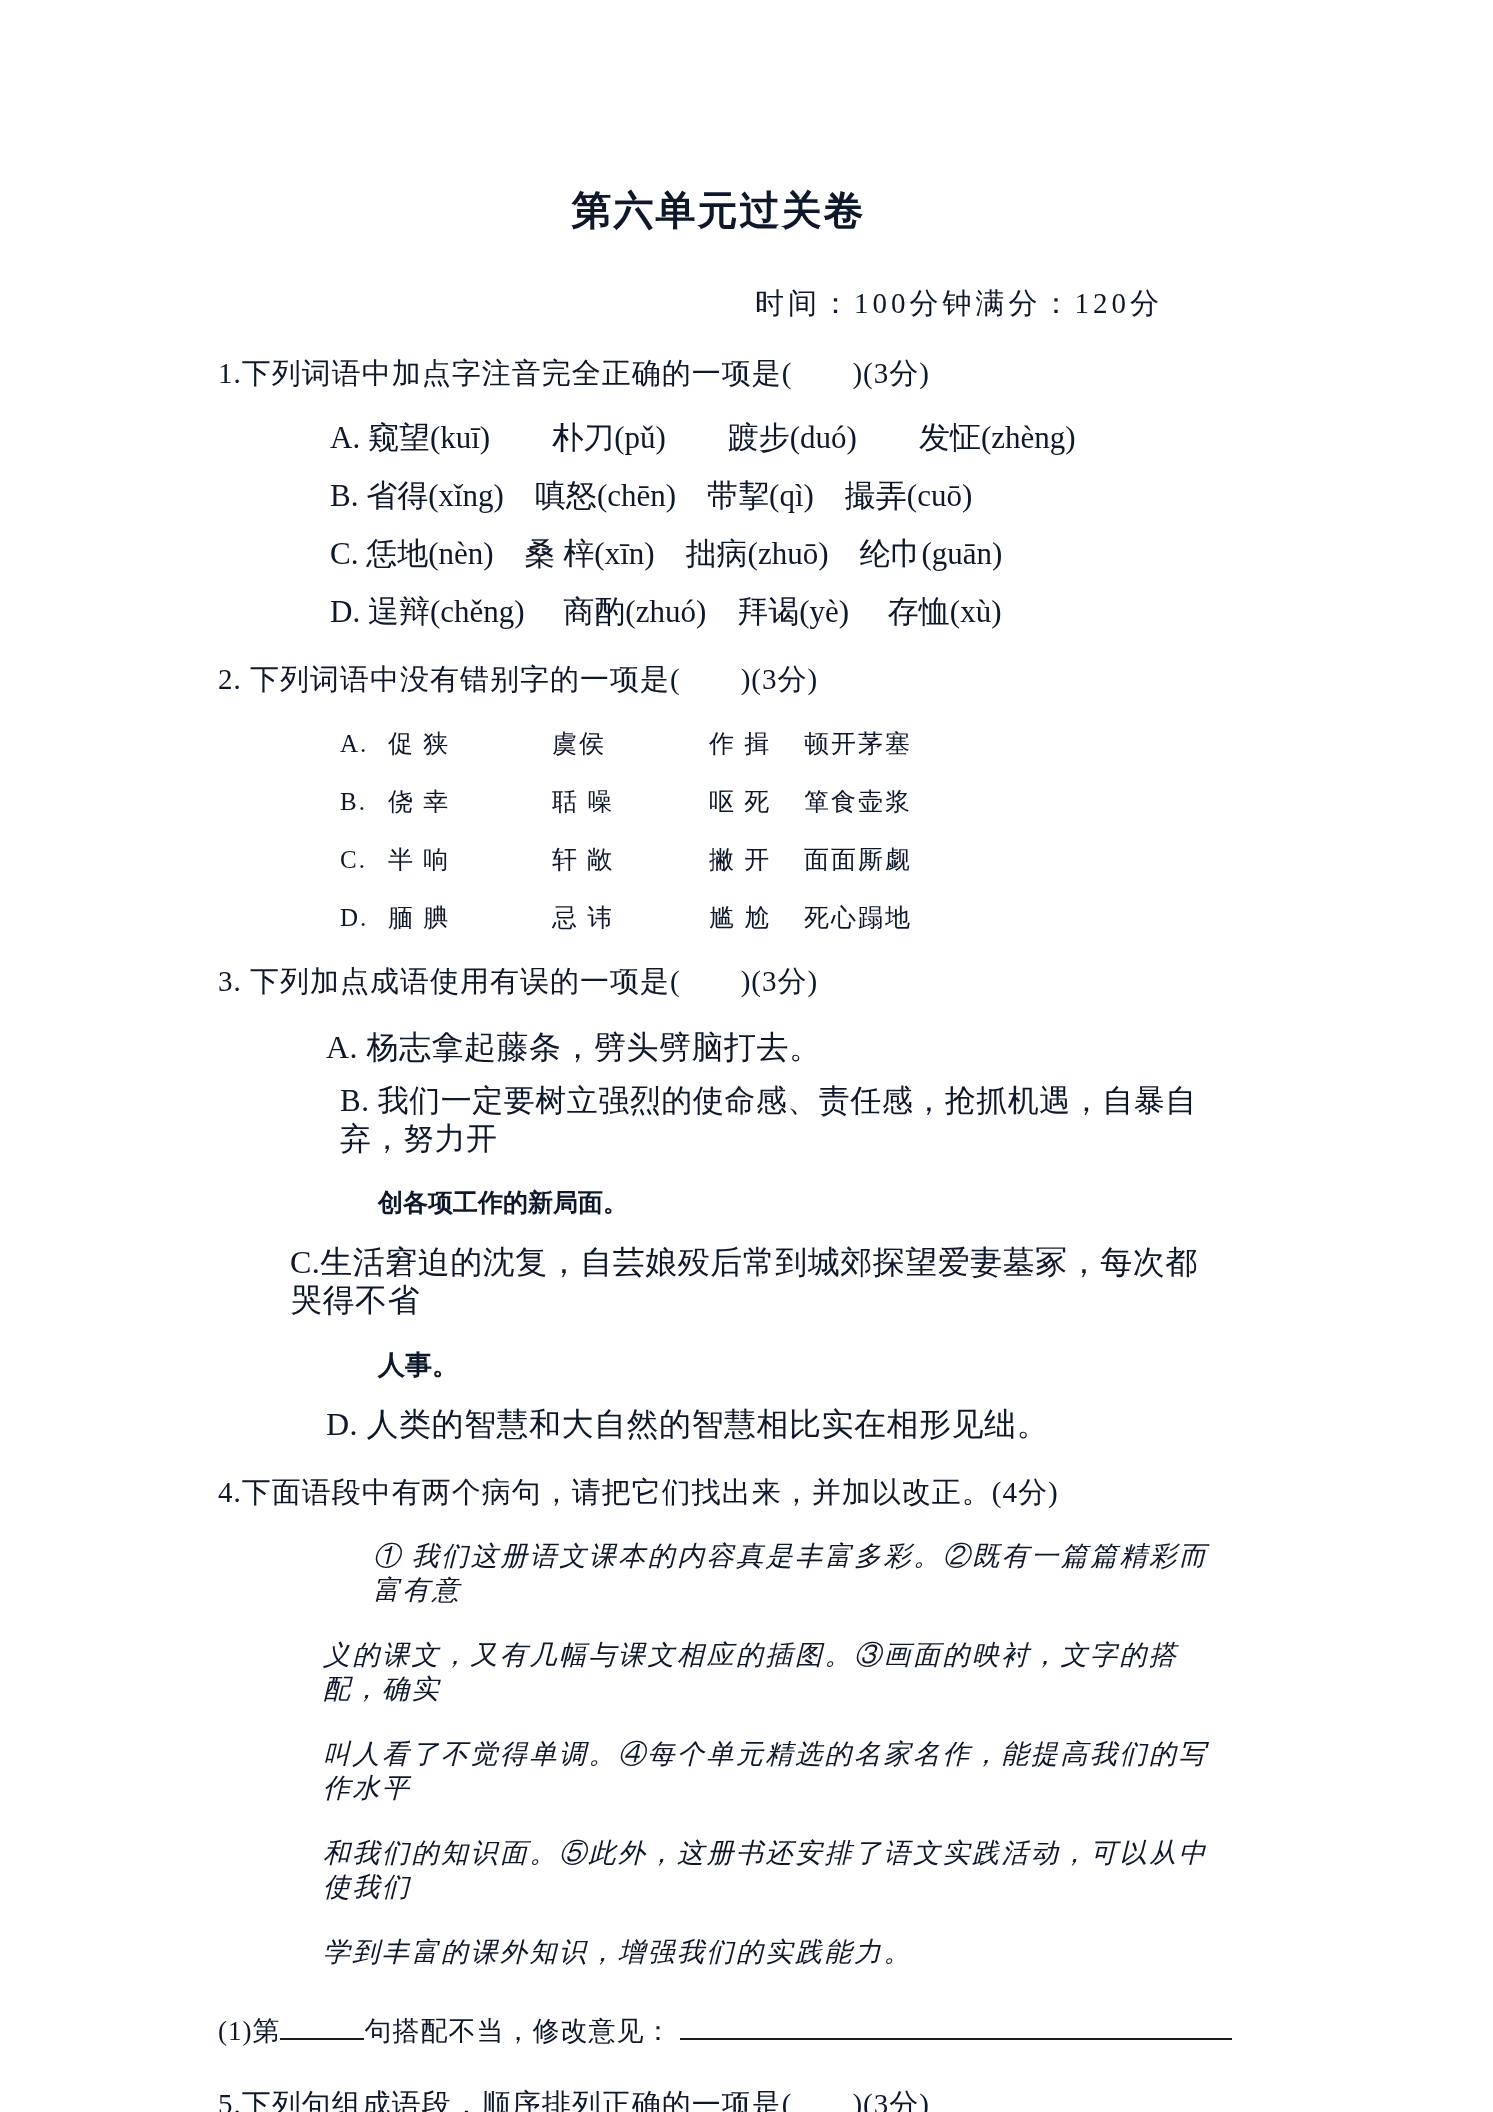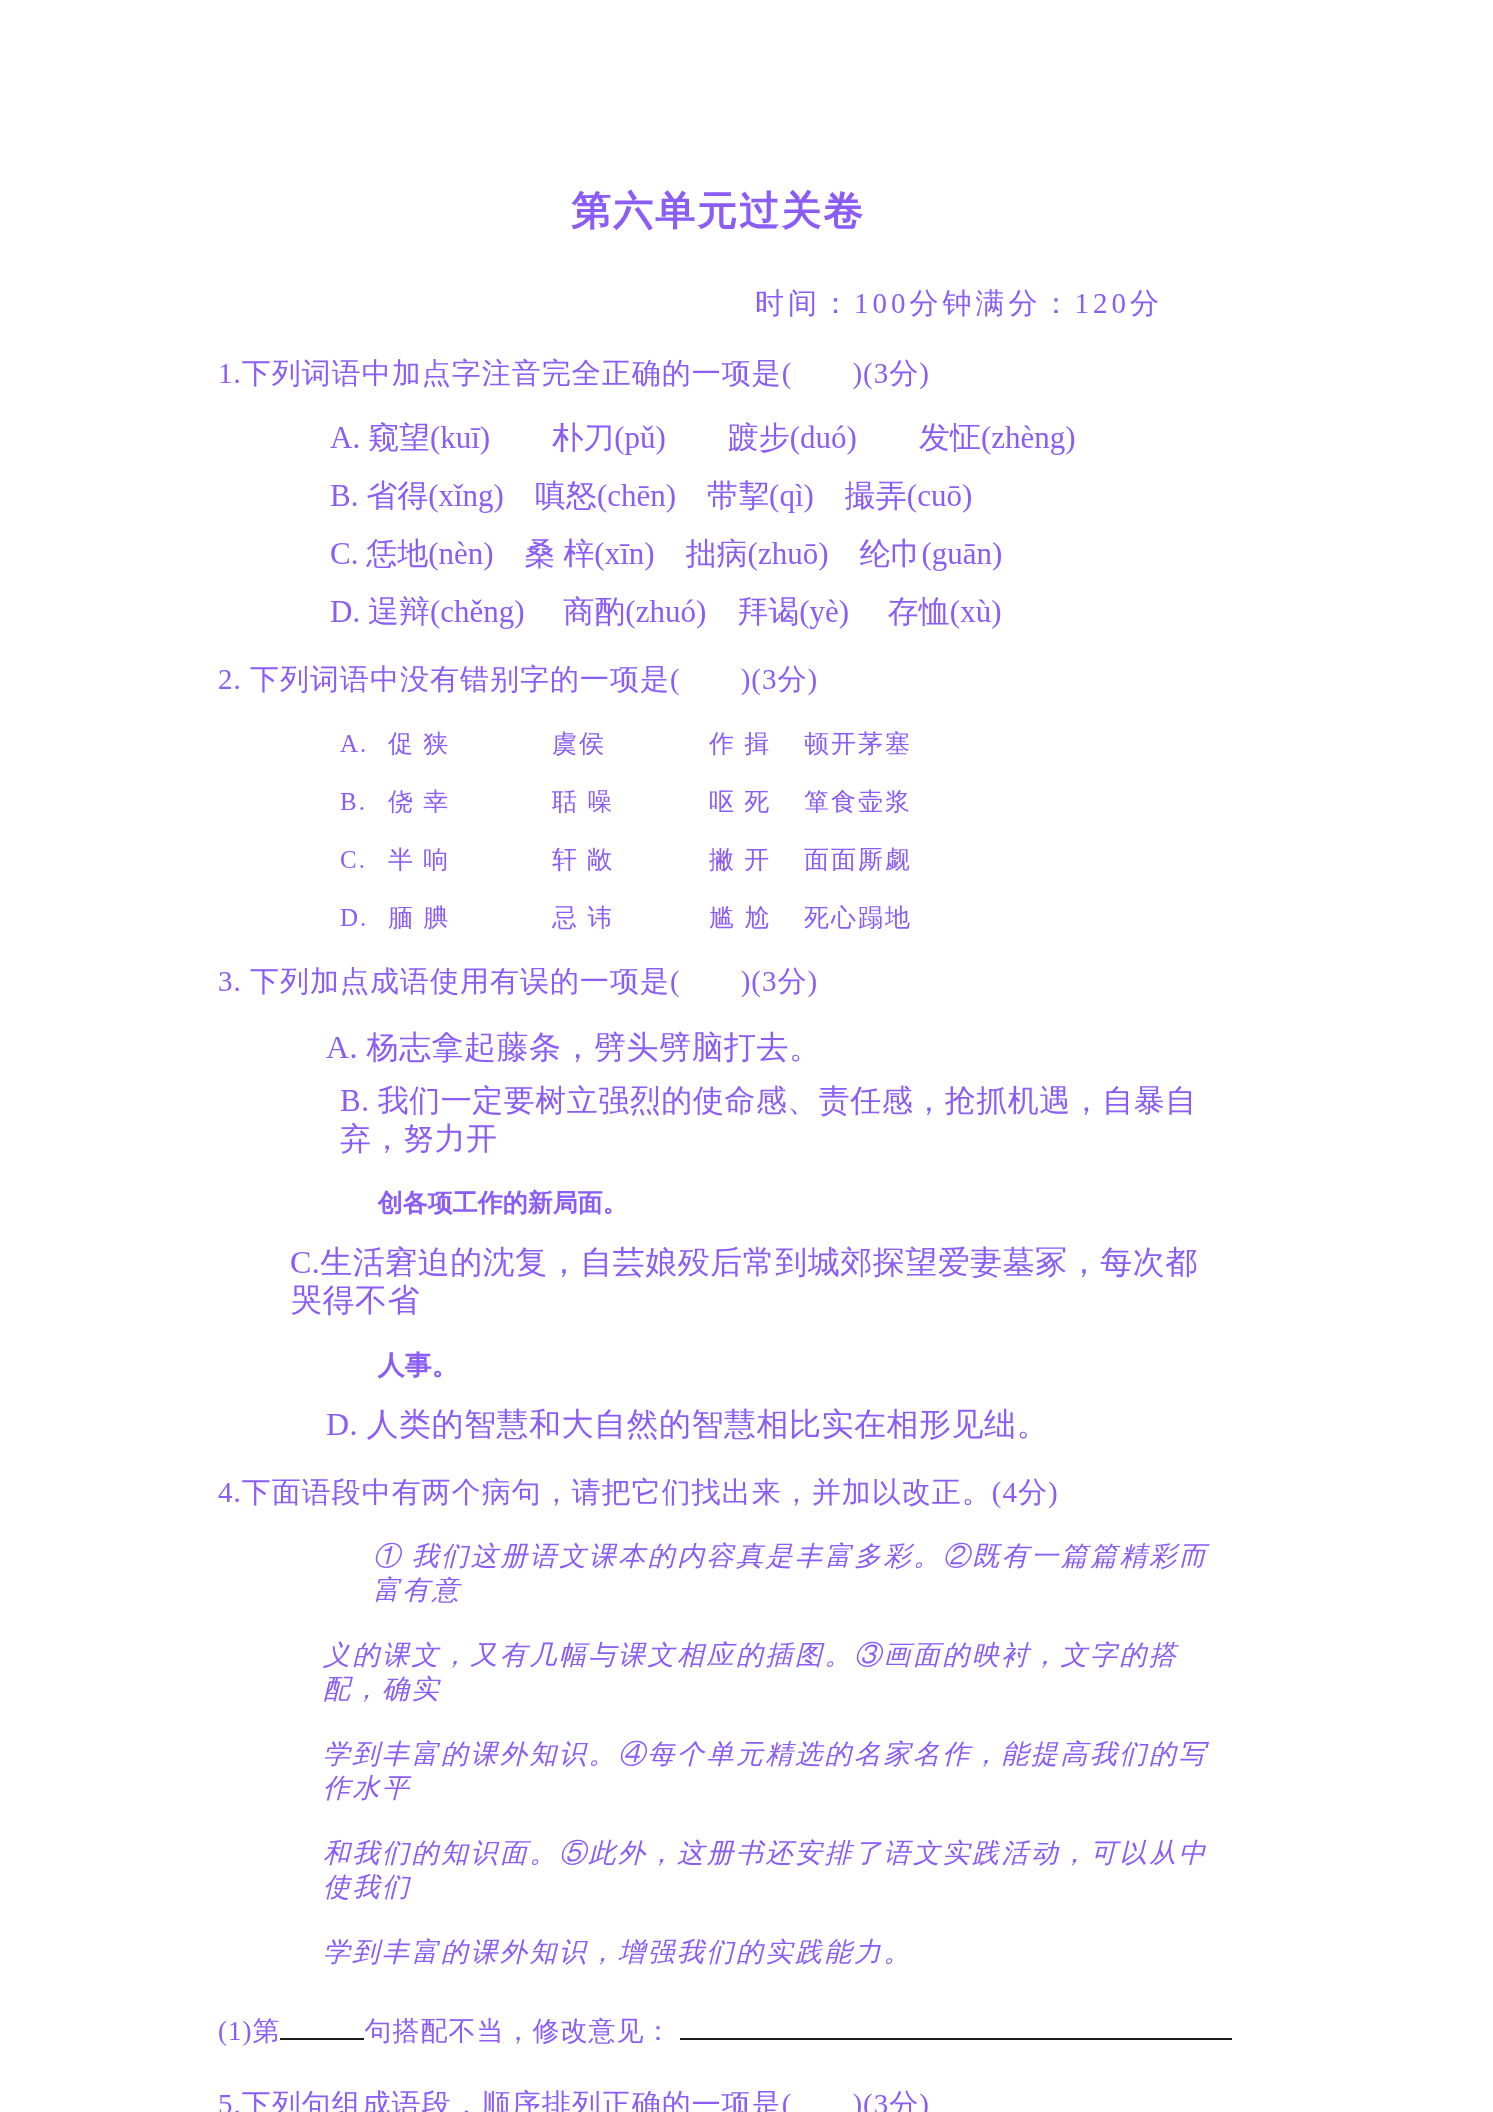--- a/index.html
+++ b/index.html
@@ -2,21 +2,21 @@
 <html><head>
 <meta charset="utf-8">
 <style>
   html,body{margin:0;padding:0;background:#ffffff;}
   .page{
     position:relative;
     width:1241px;
     height:2112px;
     margin:0 auto;
     background:#ffffff;
-    color:#8b5cf6;
+    color:#0f172a;
     font-family:"Liberation Serif","DejaVu Serif",serif;
     box-sizing:border-box;
     padding:183px 148px 0 92px;
     overflow:hidden;
   }
   .title{
     text-align:center;
     font-size:40px;
     font-weight:bold;
     letter-spacing:2px;
@@ -157,21 +157,21 @@
     <div class="opt3 c">C.生活窘迫的沈复，自芸娘殁后常到城郊探望爱妻墓冢，每次都哭得不省</div>
     <div class="opt3-cont c2">人事。</div>
     <div class="opt3 d">D. 人类的智慧和大自然的智慧相比实在相形见绌。</div>
   </div>
 
   <div>
     <div class="stem">4.下面语段中有两个病句，请把它们找出来，并加以改正。(4分)</div>
     <div class="para">
       <div class="para-line first">① 我们这册语文课本的内容真是丰富多彩。②既有一篇篇精彩而富有意</div>
       <div class="para-line">义的课文，又有几幅与课文相应的插图。③画面的映衬，文字的搭配，确实</div>
-      <div class="para-line">学到丰富的课外知识。④每个单元精选的名家名作，能提高我们的写作水平</div>
+      <div class="para-line">叫人看了不觉得单调。④每个单元精选的名家名作，能提高我们的写作水平</div>
       <div class="para-line">和我们的知识面。⑤此外，这册书还安排了语文实践活动，可以从中使我们</div>
       <div class="para-line">学到丰富的课外知识，增强我们的实践能力。</div>
     </div>
 
     <div class="fill-line">
       <span>(1)第</span><span class="blank short"></span><span>句搭配不当，修改意见：</span> <span class="blank long"></span>
     </div>
   </div>
 
   <div>

